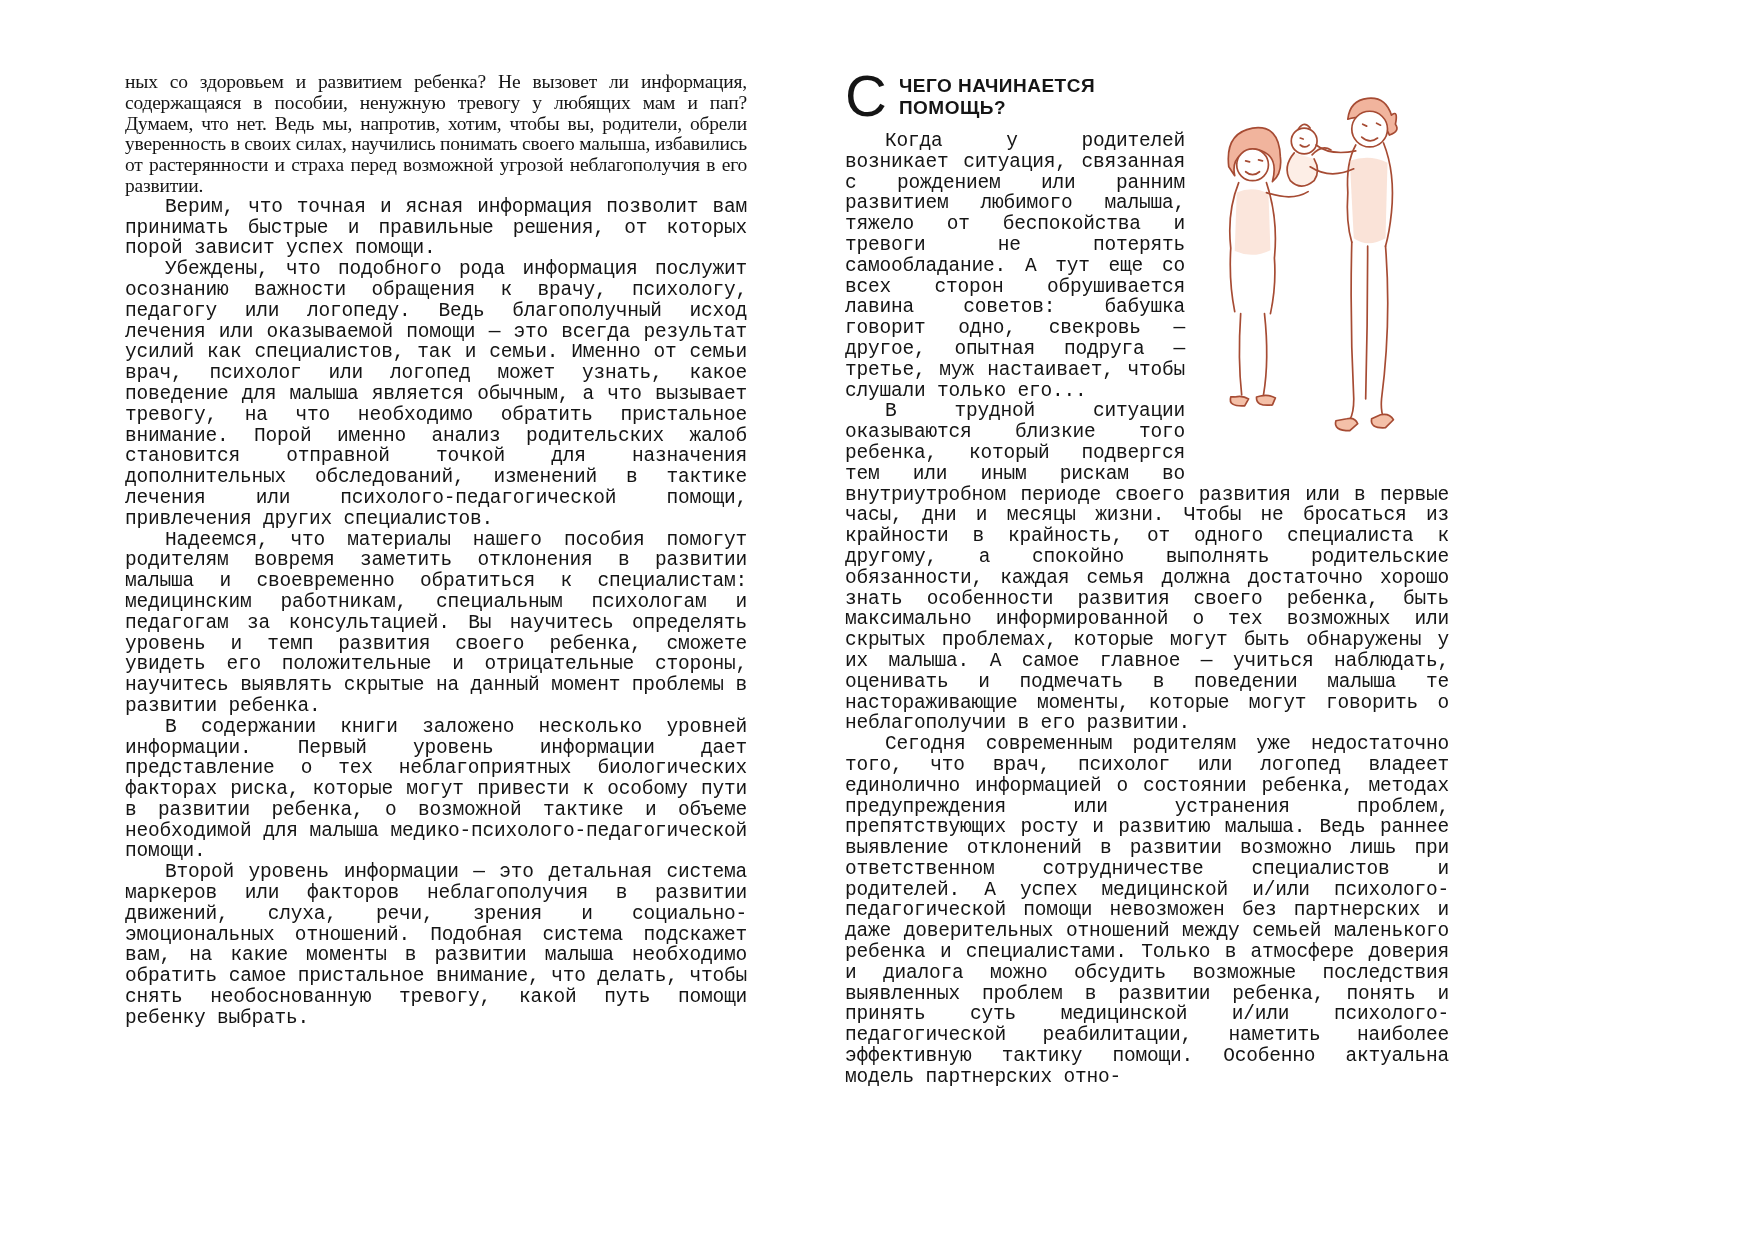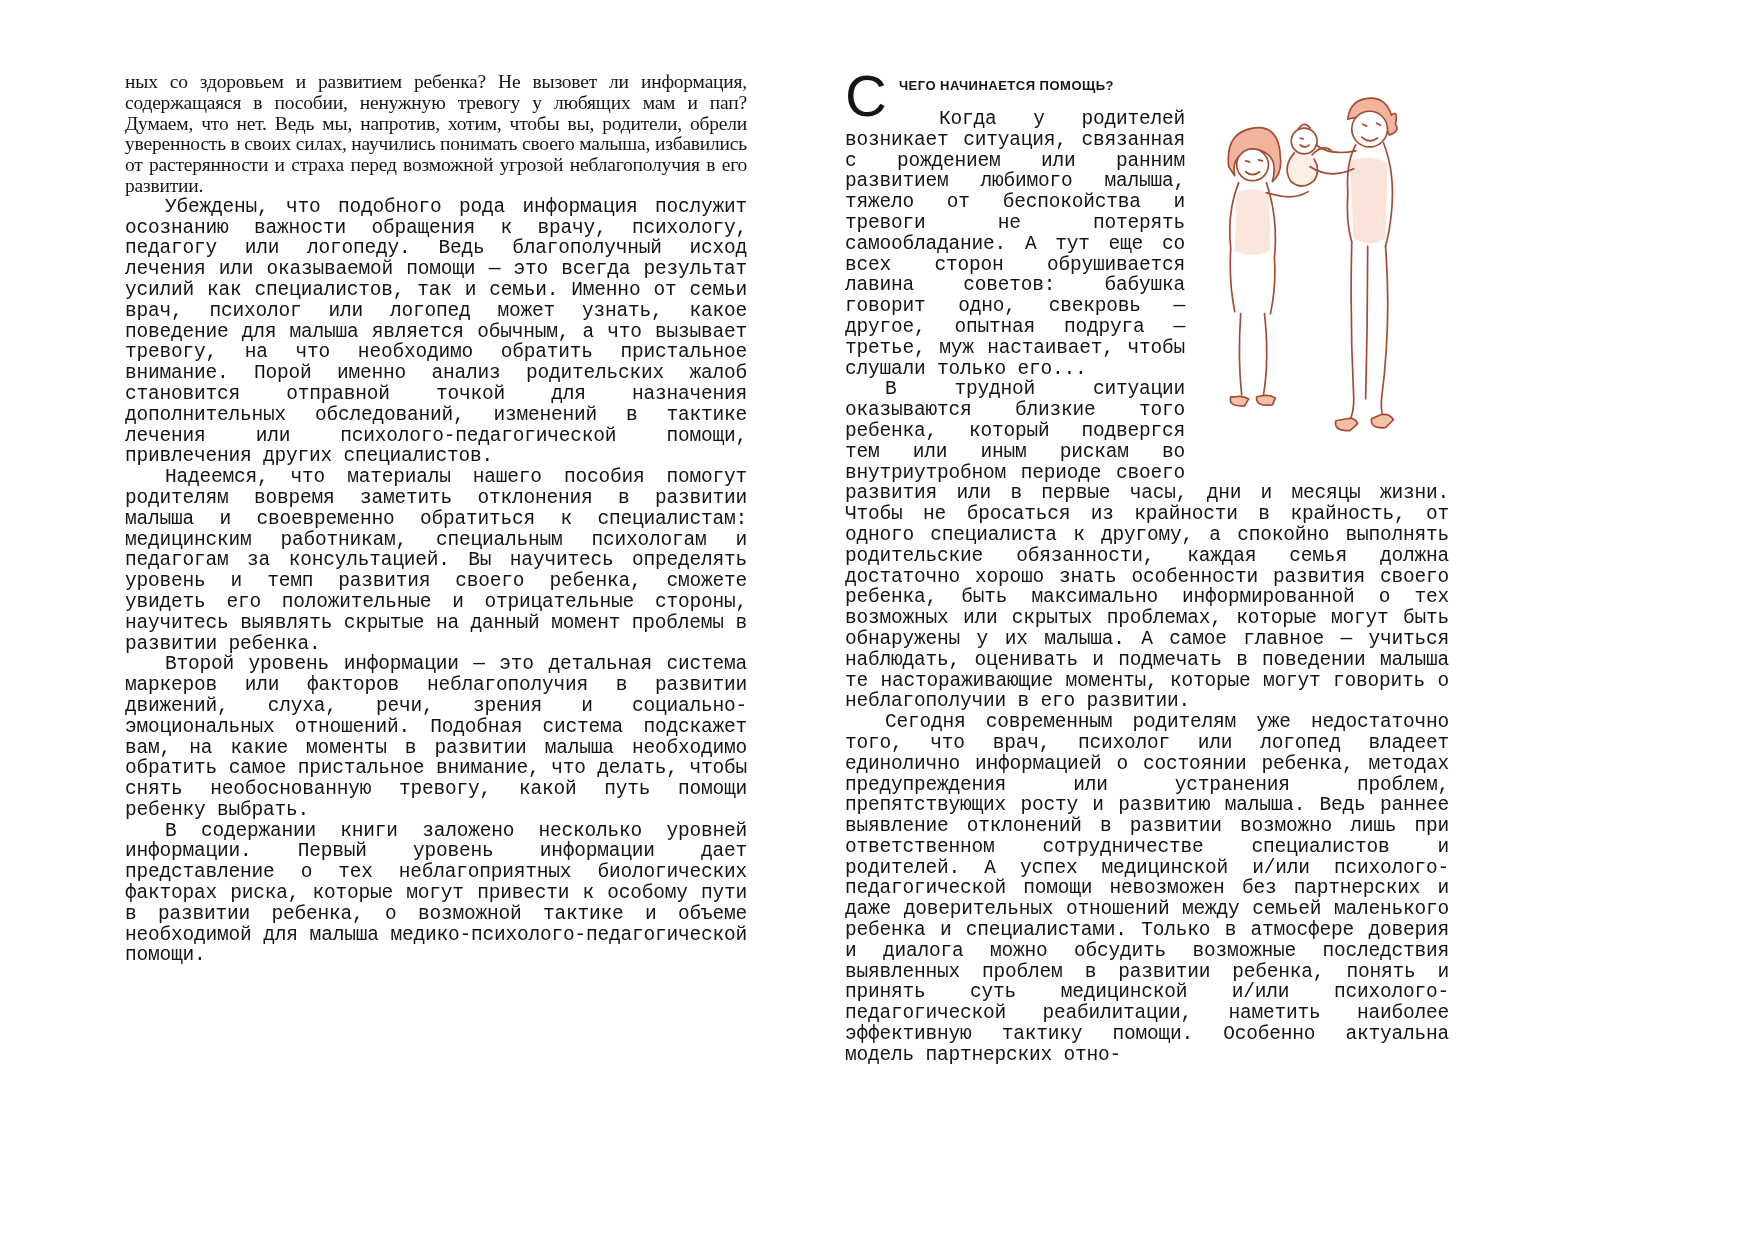--- a/index.html
+++ b/index.html
@@ -51,39 +51,40 @@
     font-family: "Liberation Sans", sans-serif;
     font-weight: 400;
     font-size: 58px;
     line-height: 48px;
     margin: 2px 12px 0 0;
     color: #151515;
   }
   .chapter-title {
     font-family: "Liberation Sans", sans-serif;
     font-weight: bold;
-    font-size: 13px;
+    font-size: 19px;
     line-height: 22px;
     letter-spacing: 0.5px;
     margin: 0 0 12px 0;
     padding-top: 5px;
     color: #151515;
   }
 </style>
 </head>
 <body>
 
 <div class="spread">
 
   <div class="col col-left">
     <p>ных со здоровьем и развитием ребенка? Не вызовет ли информация, содержащаяся в пособии, ненужную тревогу у любящих мам и пап? Думаем, что нет. Ведь мы, напротив, хотим, чтобы вы, родители, обрели уверенность в своих силах, научились понимать своего малыша, избавились от растерянности и страха перед возможной угрозой неблагополучия в его развитии.</p>
+    <p class="indent">Верим, что точная и ясная информация позволит вам принимать быстрые и правильные решения, от которых порой зависит успех помощи.</p>
     <p class="indent">Убеждены, что подобного рода информация послужит осознанию важности обращения к врачу, психологу, педагогу или логопеду. Ведь благополучный исход лечения или оказываемой помощи — это всегда результат усилий как специалистов, так и семьи. Именно от семьи врач, психолог или логопед может узнать, какое поведение для малыша является обычным, а что вызывает тревогу, на что необходимо обратить пристальное внимание. Порой именно анализ родительских жалоб становится отправной точкой для назначения дополнительных обследований, изменений в тактике лечения или психолого-педагогической помощи, привлечения других специалистов.</p>
     <p class="indent">Надеемся, что материалы нашего пособия помогут родителям вовремя заметить отклонения в развитии малыша и своевременно обратиться к специалистам: медицинским работникам, специальным психологам и педагогам за консультацией. Вы научитесь определять уровень и темп развития своего ребенка, сможете увидеть его положительные и отрицательные стороны, научитесь выявлять скрытые на данный момент проблемы в развитии ребенка.</p>
+    <p class="indent">В содержании книги заложено несколько уровней информации. Первый уровень информации дает представление о тех неблагоприятных биологических факторах риска, которые могут привести к особому пути в развитии ребенка, о возможной тактике и объеме необходимой для малыша медико-психолого-педагогической помощи.</p>
     <p class="indent">Второй уровень информации — это детальная система маркеров или факторов неблагополучия в развитии движений, слуха, речи, зрения и социально-эмоциональных отношений. Подобная система подскажет вам, на какие моменты в развитии малыша необходимо обратить самое пристальное внимание, что делать, чтобы снять необоснованную тревогу, какой путь помощи ребенку выбрать.</p>
-    <p class="indent">В содержании книги заложено несколько уровней информации. Первый уровень информации дает представление о тех неблагоприятных биологических факторах риска, которые могут привести к особому пути в развитии ребенка, о возможной тактике и объеме необходимой для малыша медико-психолого-педагогической помощи.</p>
   </div>
 
   <div class="col col-right">
 
     <div class="illustration">
       <svg viewBox="0 0 250 392" width="248" height="392" xmlns="http://www.w3.org/2000/svg">
         <g fill="none" stroke="#a64b33" stroke-width="1.7" stroke-linecap="round" stroke-linejoin="round">
 
           <path d="M28 96 Q24 62 52 57 Q79 53 80 86 Q82 103 72 111 Q77 92 68 84 Q54 73 40 84 Q31 91 34 105 Z" fill="#eda184" fill-opacity="0.8"></path>
 

